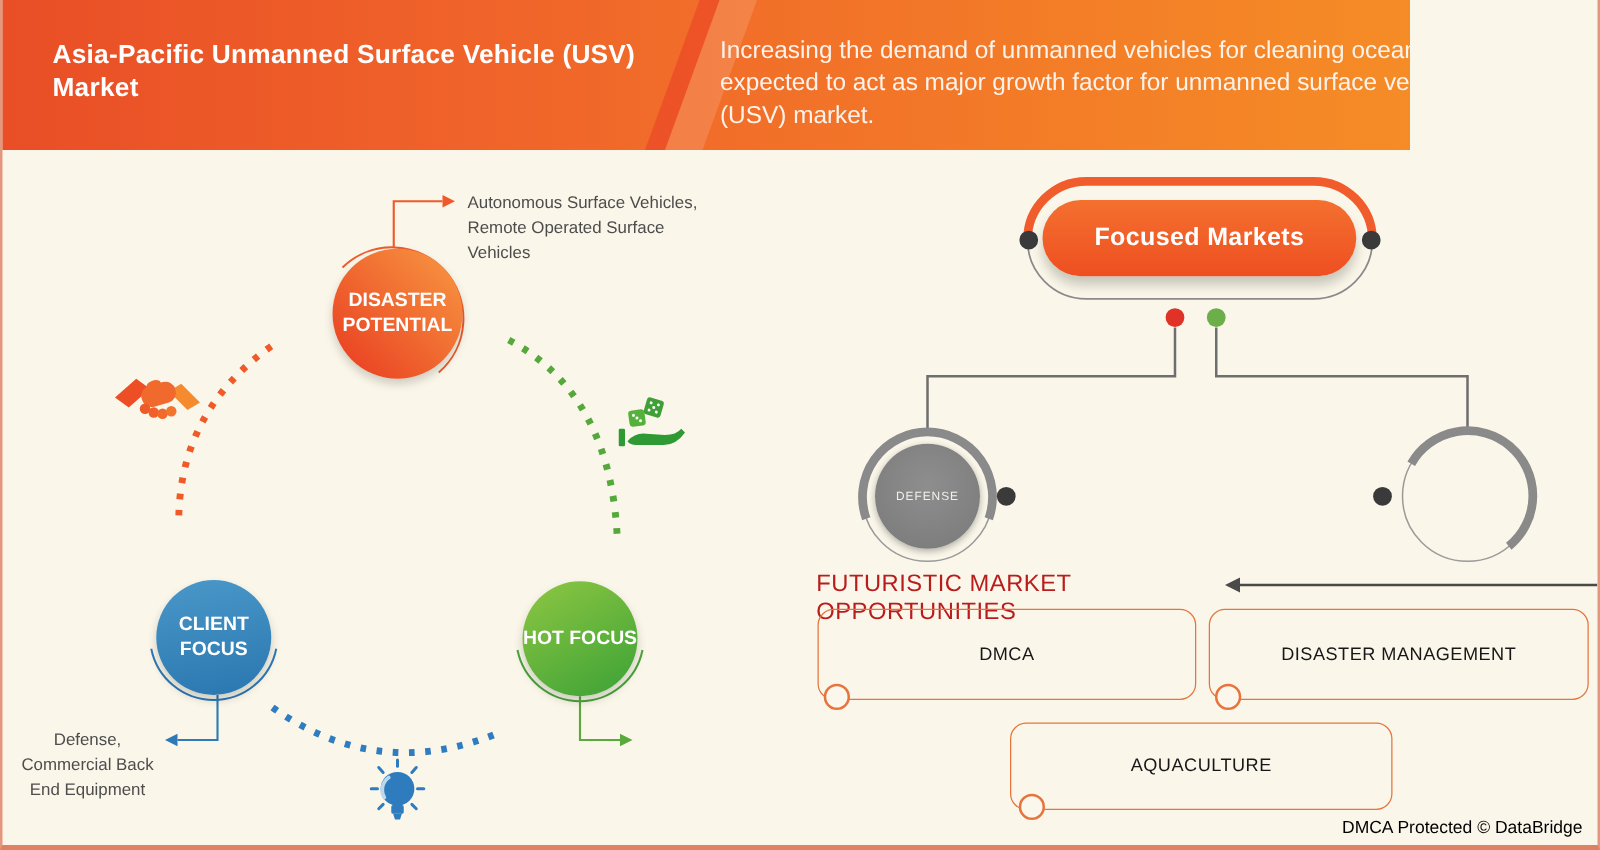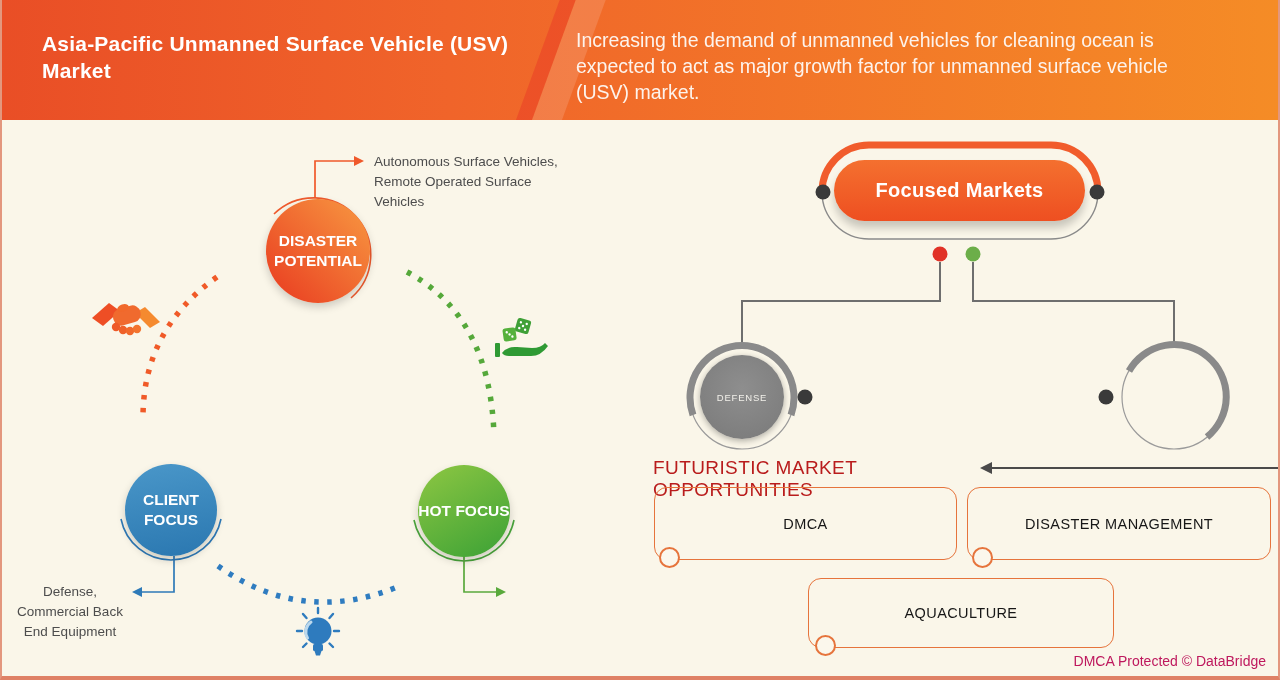--- a/index.html
+++ b/index.html
@@ -4,21 +4,21 @@
 <style>
   html,body{margin:0;padding:0;background:#e9e6da;}
   .page{
     position:relative;width:1280px;height:680px;overflow:hidden;
     font-family:"Liberation Sans",sans-serif;
     background:#faf6e9;
     border-left:2px solid #e3977e;border-right:2px solid #e3977e;border-bottom:4px solid #df8165;
     box-sizing:border-box;
   }
   
-  .header{position:absolute;left:-2px;top:0;width:1280px;height:120px;
+  .header{position:absolute;left:-2px;top:0;width:1128px;height:120px;
     background:linear-gradient(90deg,#e94e26 0%,#f0642a 35%,#f58c26 100%);overflow:hidden;}
   .header .stripe1{position:absolute;left:536px;top:-10px;width:16px;height:150px;
     background:rgba(233,62,38,.55);transform:skewX(-20deg);}
   .header .stripe2{position:absolute;left:552px;top:-10px;width:30px;height:150px;
     background:rgba(255,255,255,.14);transform:skewX(-20deg);}
   .header-title{position:absolute;left:42px;top:30px;width:470px;
     color:#ffffff;font-size:21px;font-weight:bold;line-height:27px;letter-spacing:.2px;}
   .header-desc{position:absolute;left:576px;top:27px;width:648px;
     color:#fdf3ec;font-size:19.5px;line-height:26px;}
   
@@ -55,21 +55,21 @@
     font-weight:500;letter-spacing:.4px;}
   .opp-box{border:1.5px solid #e6743c;border-radius:13px;background:transparent;
     display:flex;align-items:center;justify-content:center;
     color:#171717;font-size:14.5px;font-weight:500;letter-spacing:.4px;}
   .box-navy{left:652px;top:367px;width:301px;height:71px;}
   .box-dm{left:965px;top:367px;width:302px;height:71px;}
   .box-aq{left:806px;top:458px;width:304px;height:68px;}
   .corner-dot{width:21px;height:21px;border-radius:50%;background:#fbf7ec;
     border:2.5px solid #e6743c;box-sizing:border-box;}
   .cd-navy{left:657px;top:427px;} .cd-dm{left:970px;top:427px;} .cd-aq{left:813px;top:515px;}
-  .watermark{right:12px;top:533px;color:#be185d;font-size:14px;font-weight:500;}
+  .watermark{right:12px;top:533px;color:#000000;font-size:14px;font-weight:500;}
 </style>
 </head>
 <body>
 
 <div class="page">
 
   <div class="header">
     <div class="stripe1"></div>
     <div class="stripe2"></div>
     <div class="header-title">Asia-Pacific Unmanned Surface Vehicle (USV) Market</div>

